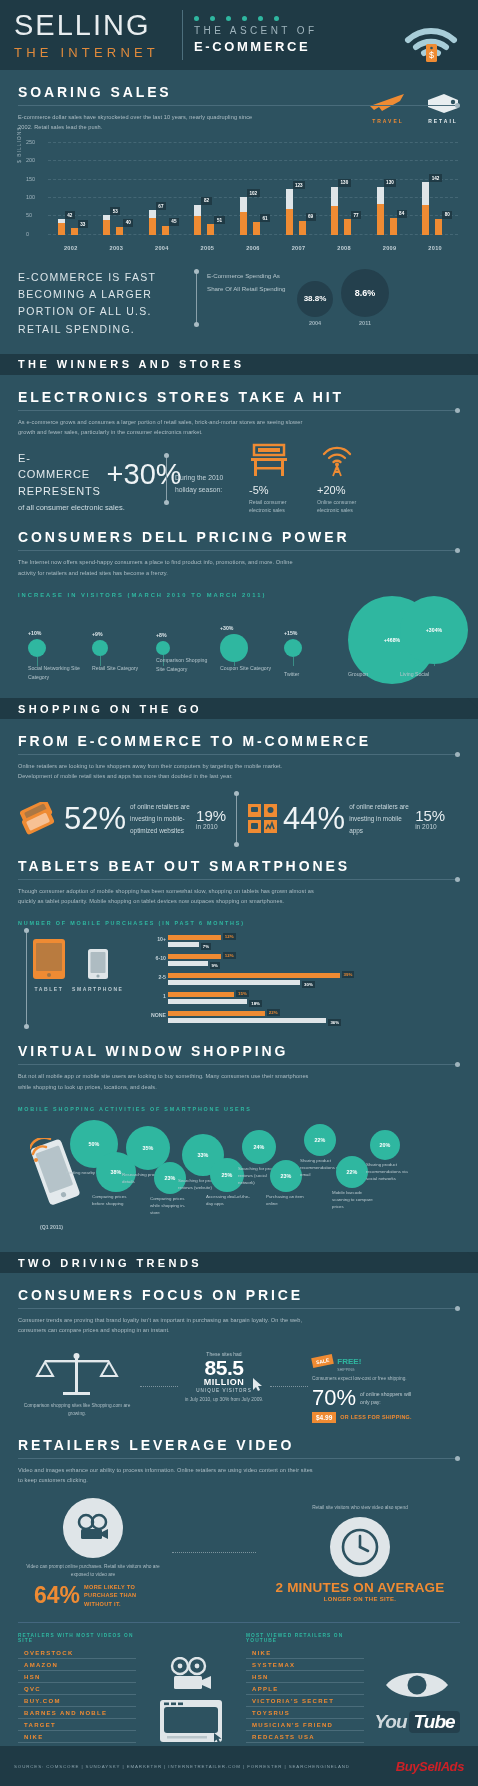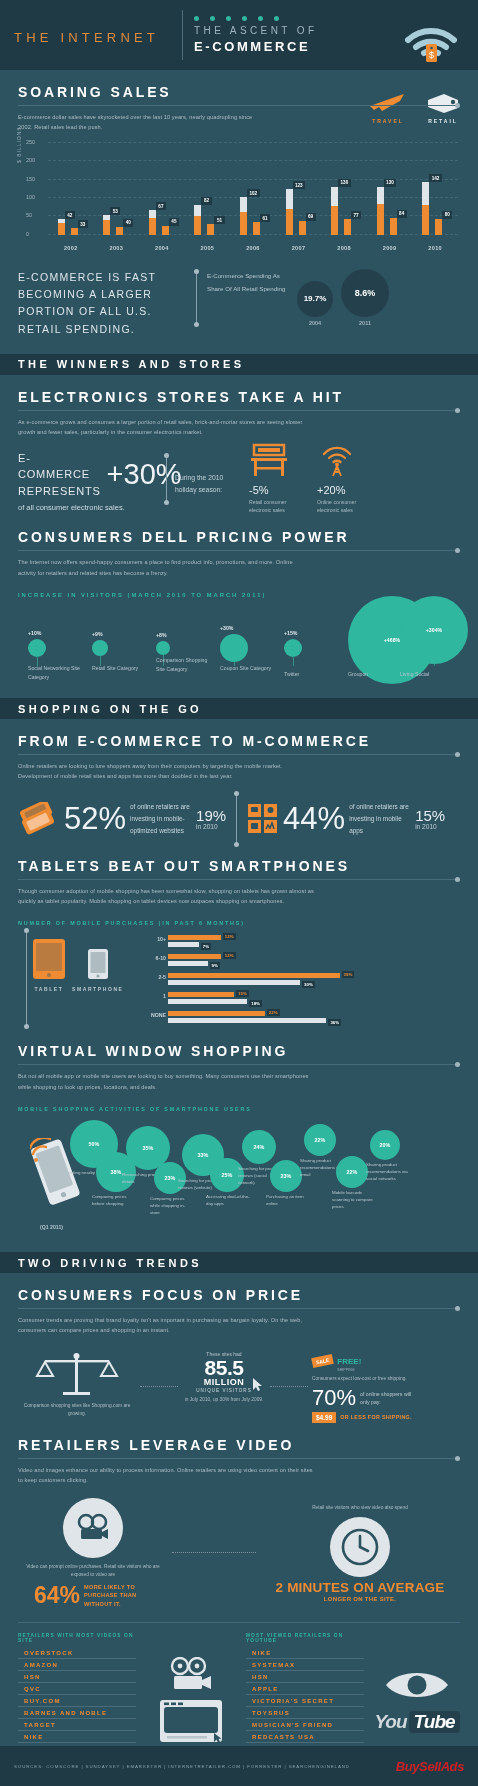--- a/index.html
+++ b/index.html
@@ -170,20 +170,21 @@
   .footer { position:absolute; left:0; right:0; bottom:0; height:40px; background:#1f3a45;
             display:flex; align-items:center; justify-content:space-between; padding:0 14px; }
   .src { font-size:4.4px; letter-spacing:.9px; color:#8ba3ad; }
   .bsa { font-size:13px; font-weight:bold; color:#cc2026; font-style:italic; letter-spacing:-.4px; }
 </style>
 </head>
 <body>
 
 <div class="hdr">
   <div class="hdr-left">
+    <div class="selling">SELLING</div>
     <div class="theinternet">THE INTERNET</div>
   </div>
   <div class="vdiv"></div>
   <div>
     <div class="dots">
       <i class="dot"></i>
         <i class="dot"></i>
         <i class="dot"></i>
         <i class="dot"></i>
         <i class="dot"></i>
@@ -341,21 +342,21 @@
 
   <div class="share">
     <div class="big">E-COMMERCE IS FAST BECOMING A LARGER PORTION OF ALL U.S. RETAIL SPENDING.</div>
     <div class="sline">
         <i class="t"></i>
         <i class="b"></i>
       </div>
     <div class="lbl">E-Commerce Spending As Share Of All Retail Spending</div>
     <div class="circs">
       <div class="cwrap">
-        <div class="circ" style="width:36px;height:36px;font-size:8px">19.7%</div>
+        <div class="circ" style="width:36px;height:36px;font-size:8px">38.8%</div>
         <div class="cyear">2004</div>
       </div>
       <div class="cwrap">
         <div class="circ" style="width:48px;height:48px;font-size:9px">8.6%</div>
         <div class="cyear">2011</div>
       </div>
     </div>
   </div>
 </div>
 

